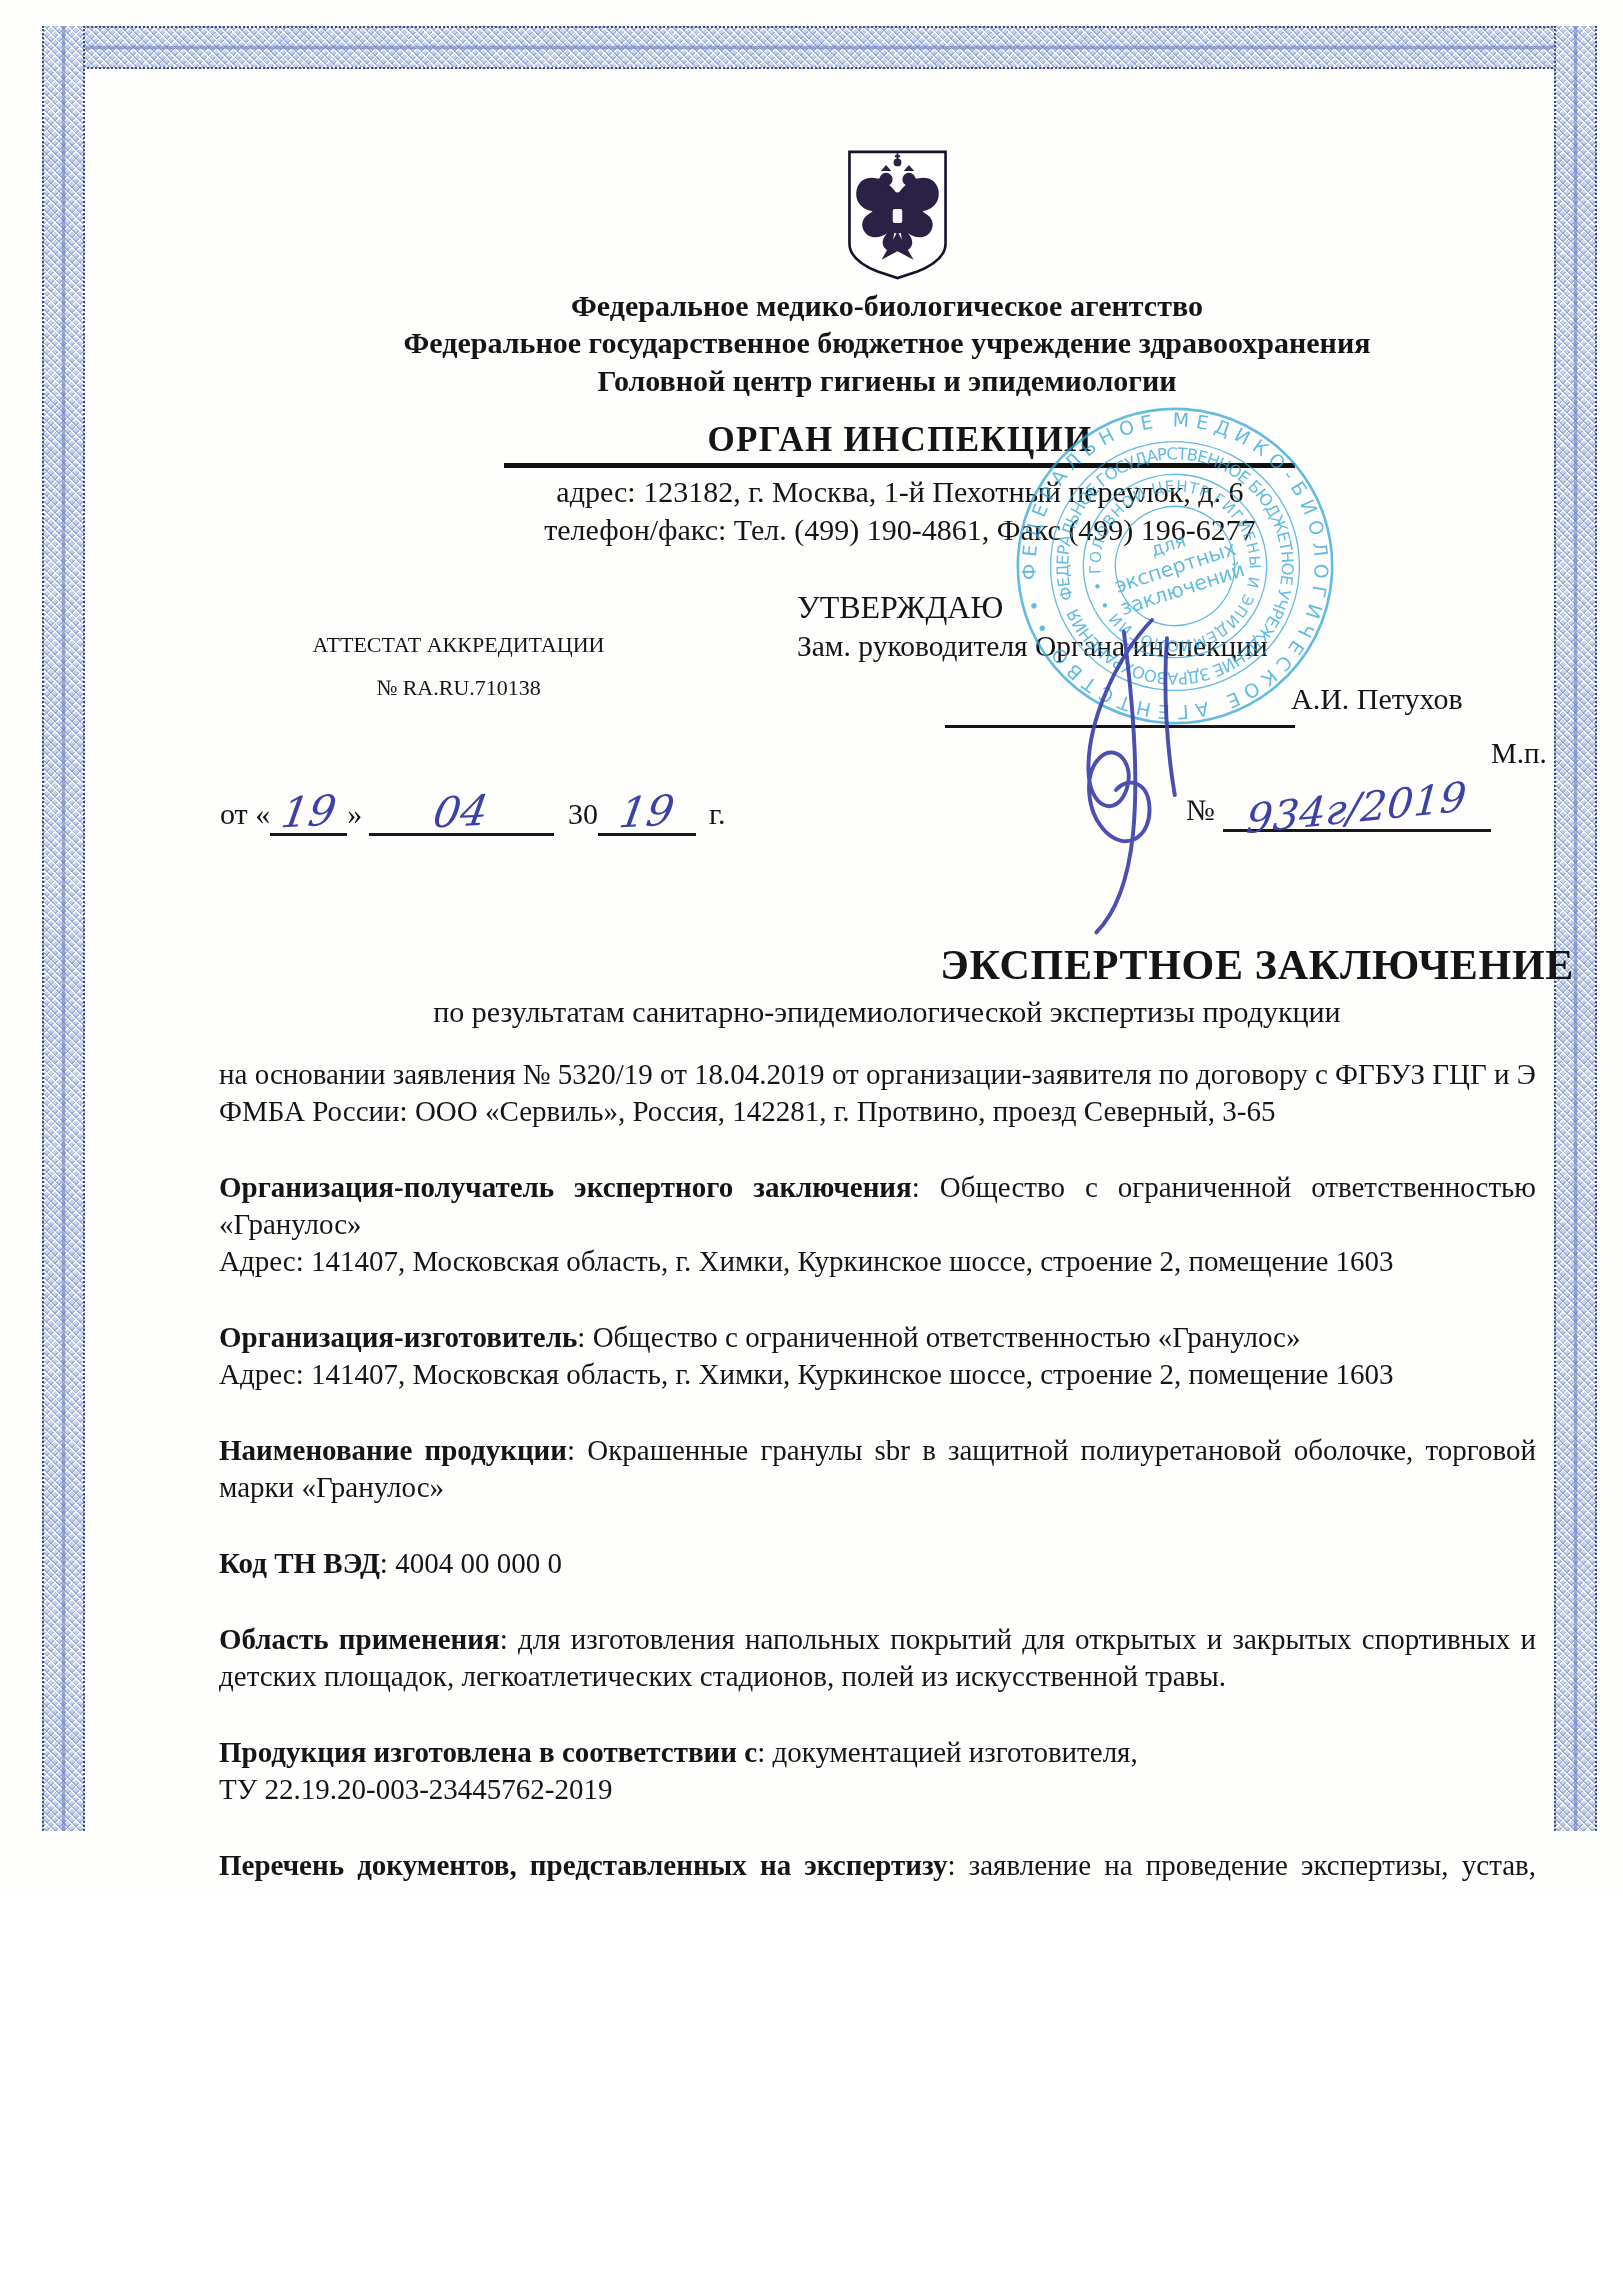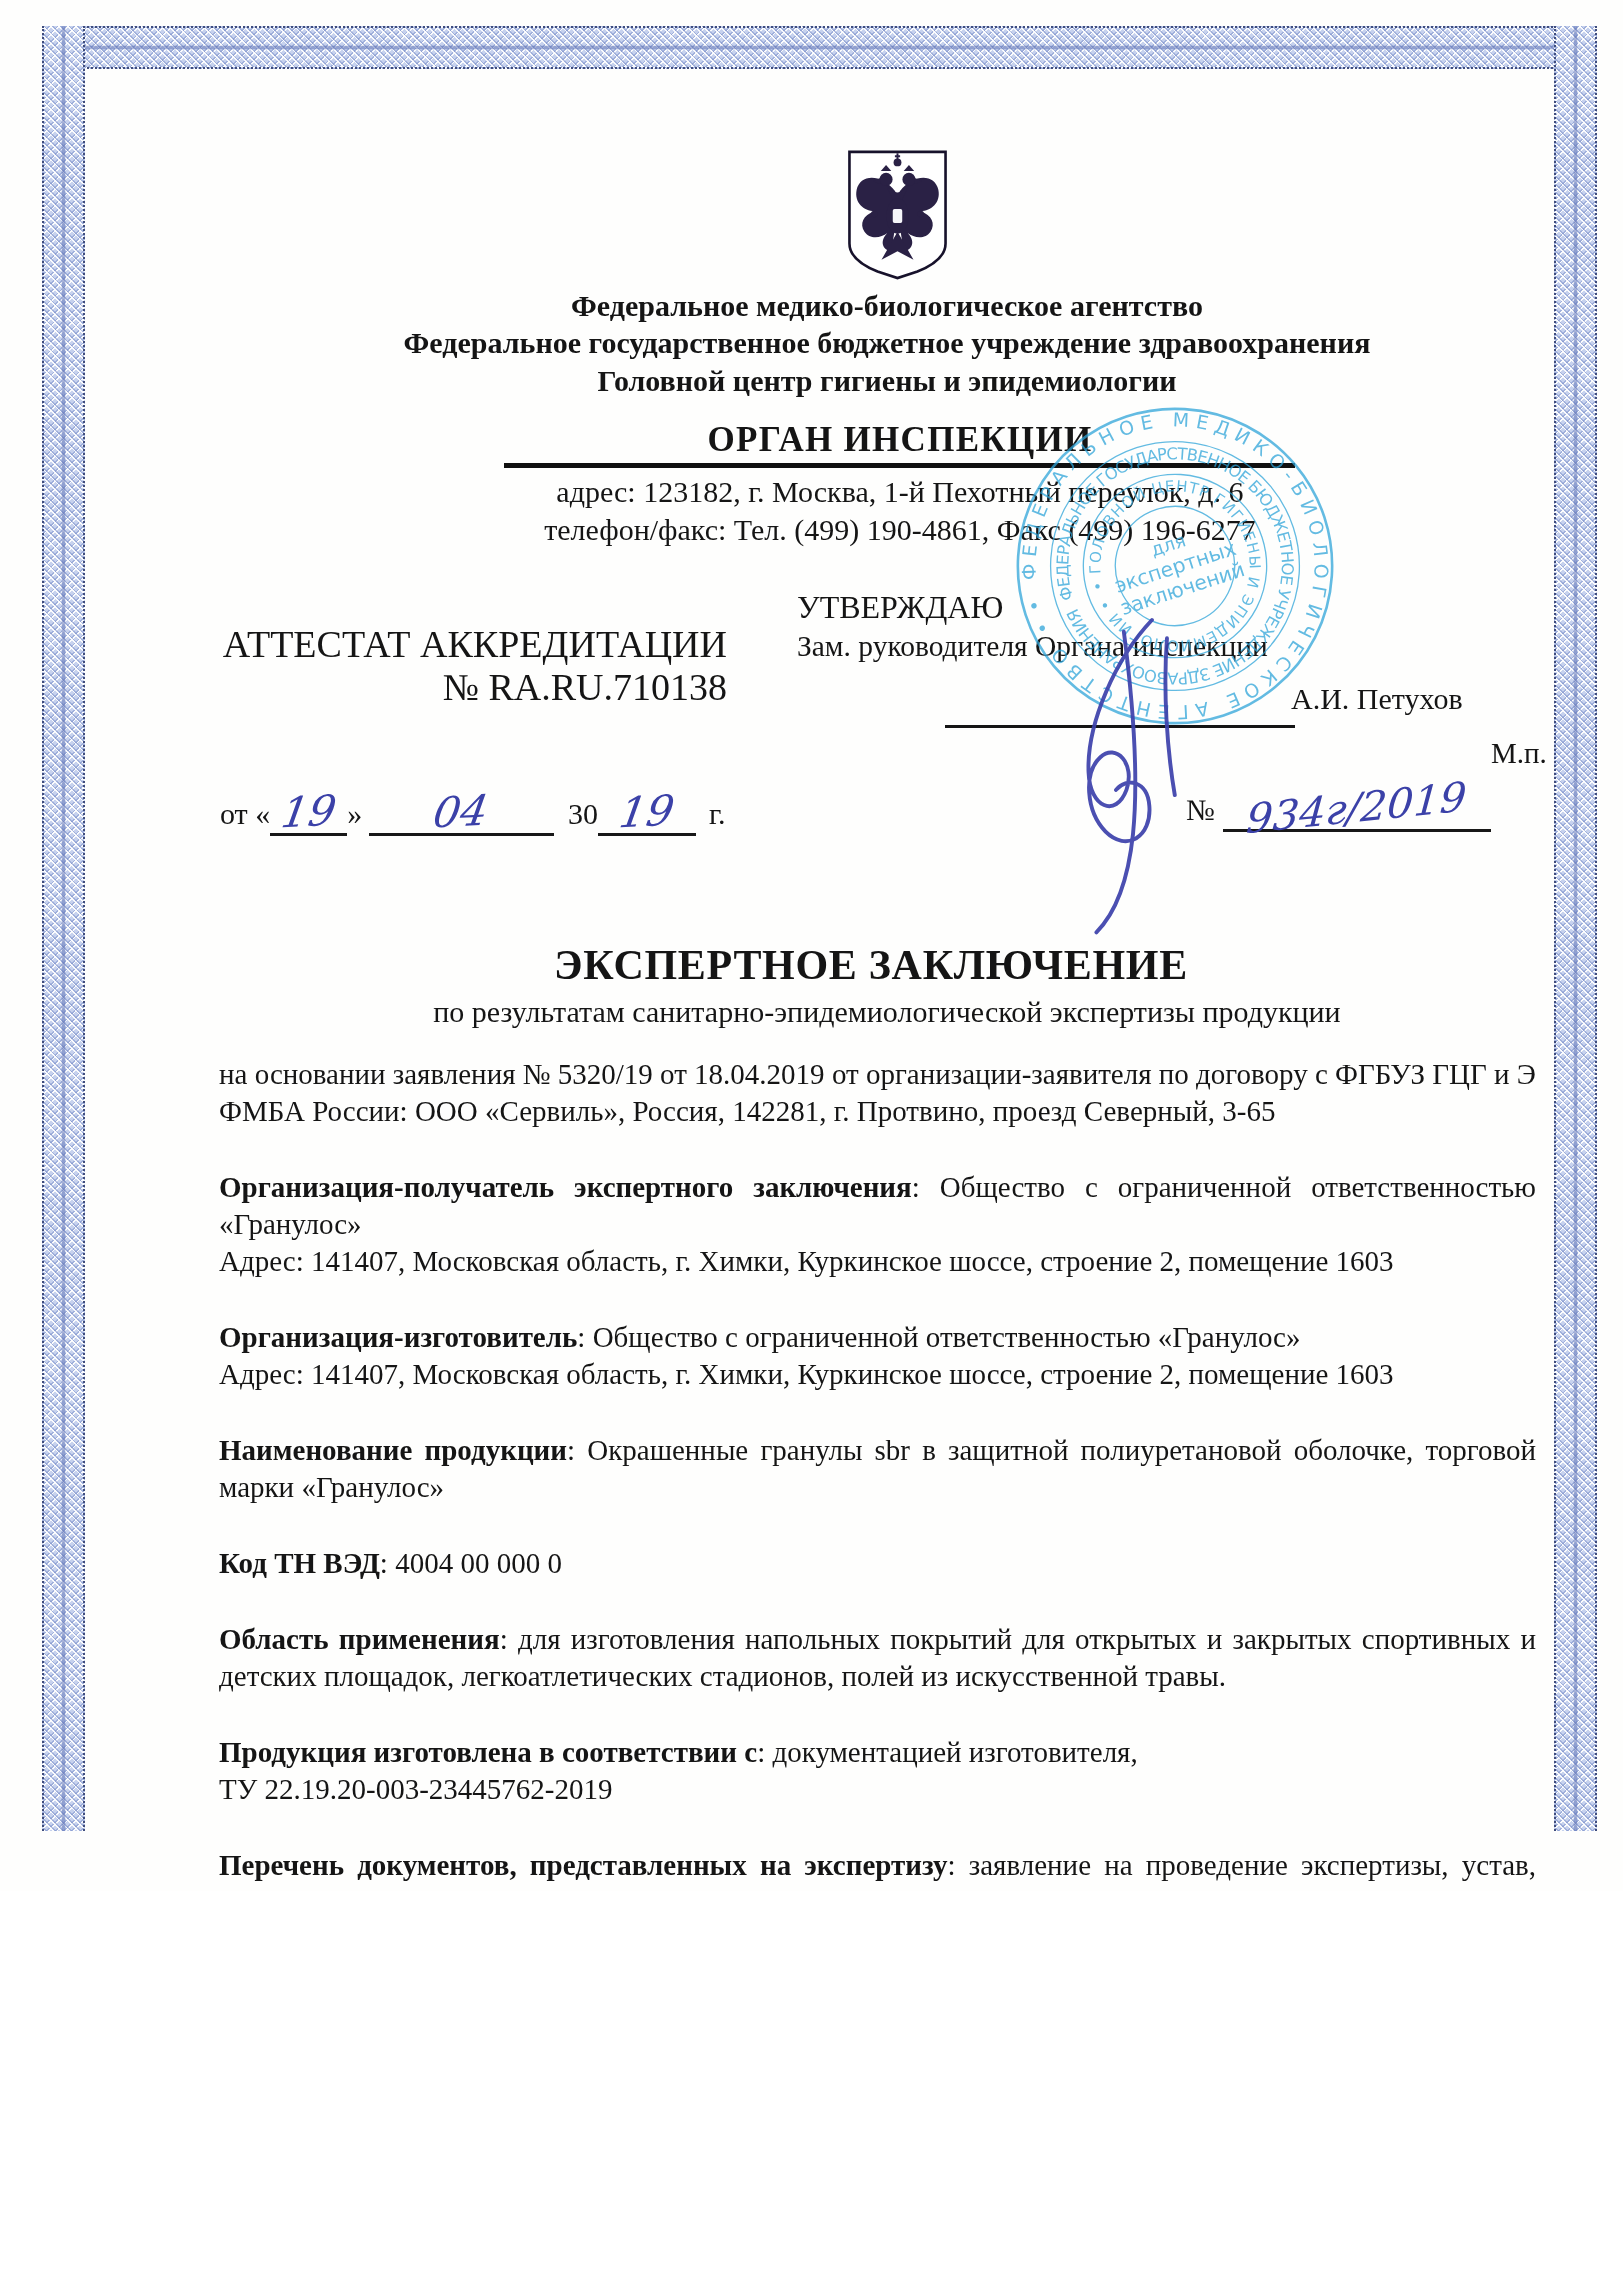--- a/index.html
+++ b/index.html
@@ -35,21 +35,21 @@
   }
   .lace.top{top:26px;} .lace.bottom{top:2197px;}
   .lace.left{left:42px;} .lace.right{left:1554px;}
 
   
   .hline{left:216px;width:1342px;text-align:center;font-weight:700;font-size:30px;line-height:35px;}
   .organ{left:216px;width:1368px;text-align:center;font-weight:700;font-size:35px;letter-spacing:1.3px;}
   .organ-rule{left:504px;top:463px;width:791px;height:4.6px;background:#101010;}
   .addr{left:216px;width:1368px;text-align:center;font-size:30px;}
 
-  .attestat{left:190px;width:537px;text-align:right;font-size:38px;line-height:43px;}
+  .attestat{left:190px;width:537px;text-align:center;font-size:22px;line-height:43px;}
   .approval{left:797px;width:723px;text-align:left;}
   .approve-label{font-size:32px;line-height:39px;}
   .approver-title{font-size:29.5px;line-height:38px;}
   .approver-name{left:1291px;top:682px;font-size:30px;}
   .sign-rule{left:945px;top:725px;width:350px;height:3.3px;background:#151515;}
   .seal-mark{left:1491px;top:737px;font-size:29px;}
 
   
   .fillrow{display:flex;align-items:flex-end;font-size:30px;}
   .daterow{top:787px;left:220px;}
@@ -59,21 +59,21 @@
   .pen{
     font-family:"DejaVu Serif",serif;font-style:italic;
     color:#3b41a8;display:inline-block;
     transform:skewX(-12deg) rotate(-3deg);
   }
   .blank .pen{font-size:42px;line-height:39px;margin-bottom:-2.6px;}
   .blank.num{width:268px;}
   .blank.num .pen{font-size:41px;line-height:38px;transform:skewX(-10deg) rotate(-6deg);margin-bottom:0;}
 
   
-  .doc-title{left:200px;top:941px;width:1342px;text-align:center;font-weight:700;font-size:42px;letter-spacing:0.7px;}
+  .doc-title{left:232px;top:941px;width:1342px;text-align:right;font-weight:700;font-size:42px;letter-spacing:0.7px;}
   .doc-subtitle{left:216px;top:995px;width:1342px;text-align:center;font-weight:400;font-size:30px;}
   .body-text{left:219px;top:1056px;width:1317px;font-size:29px;line-height:37px;}
   .body-text p{margin:0 0 39px 0;text-align:justify;}
   .body-text b{font-weight:700;}
   .block{display:block;}
   .nowrap{white-space:nowrap;}
 </style>
 </head>
 <body>
 

